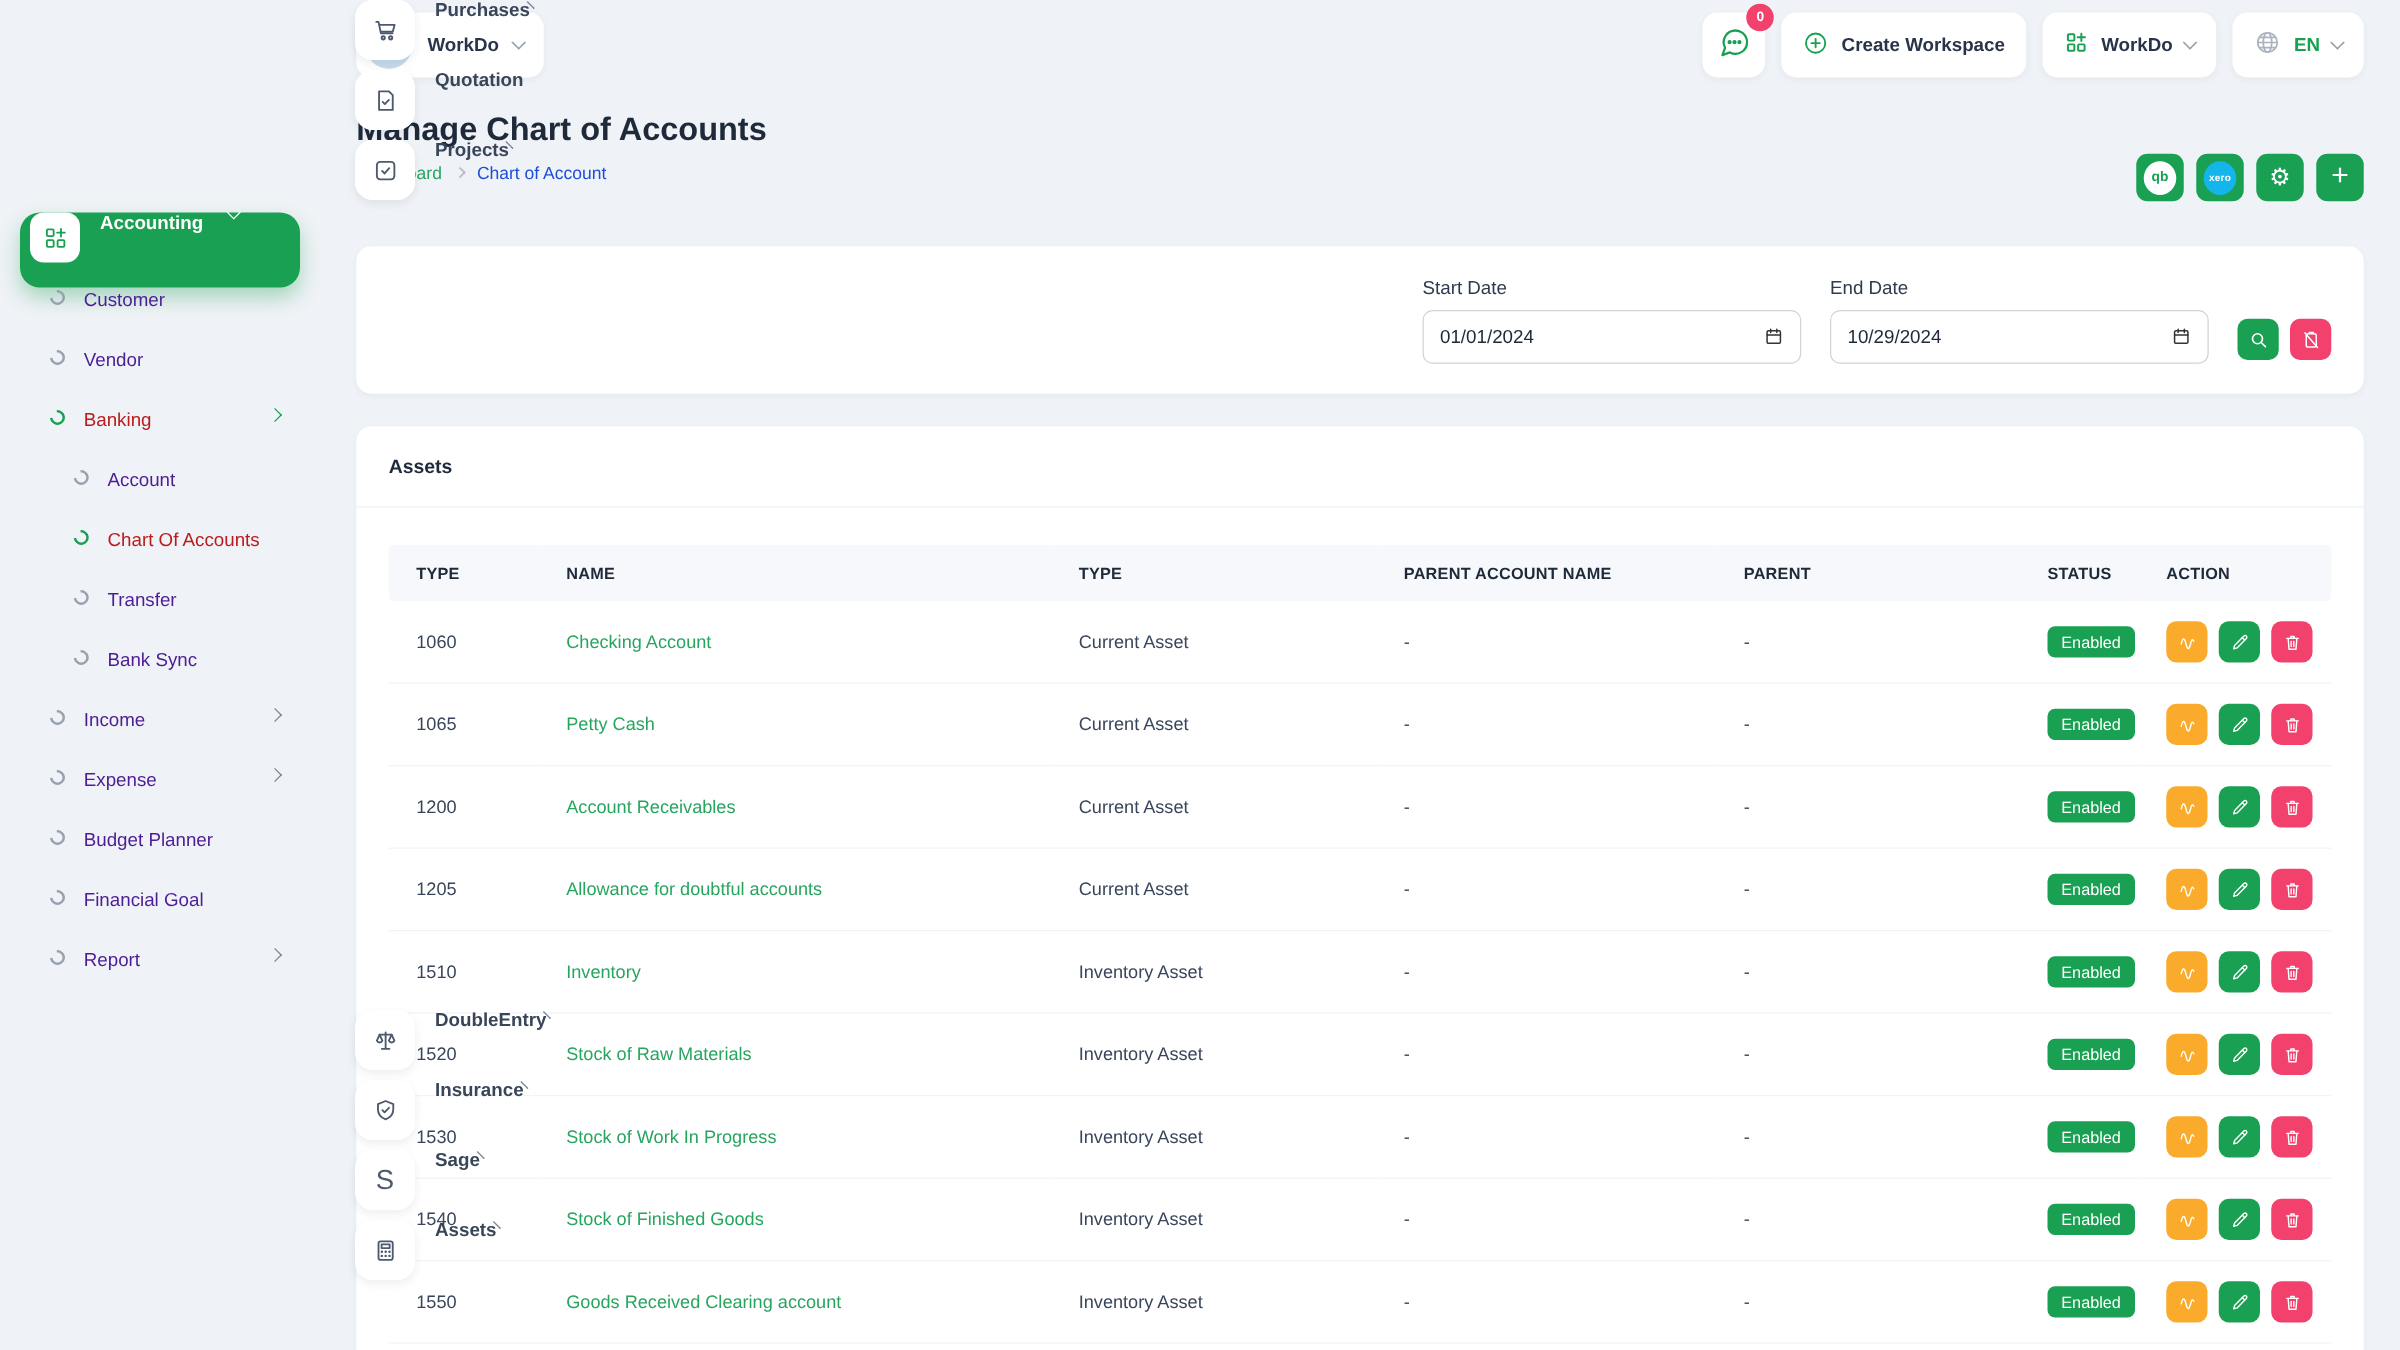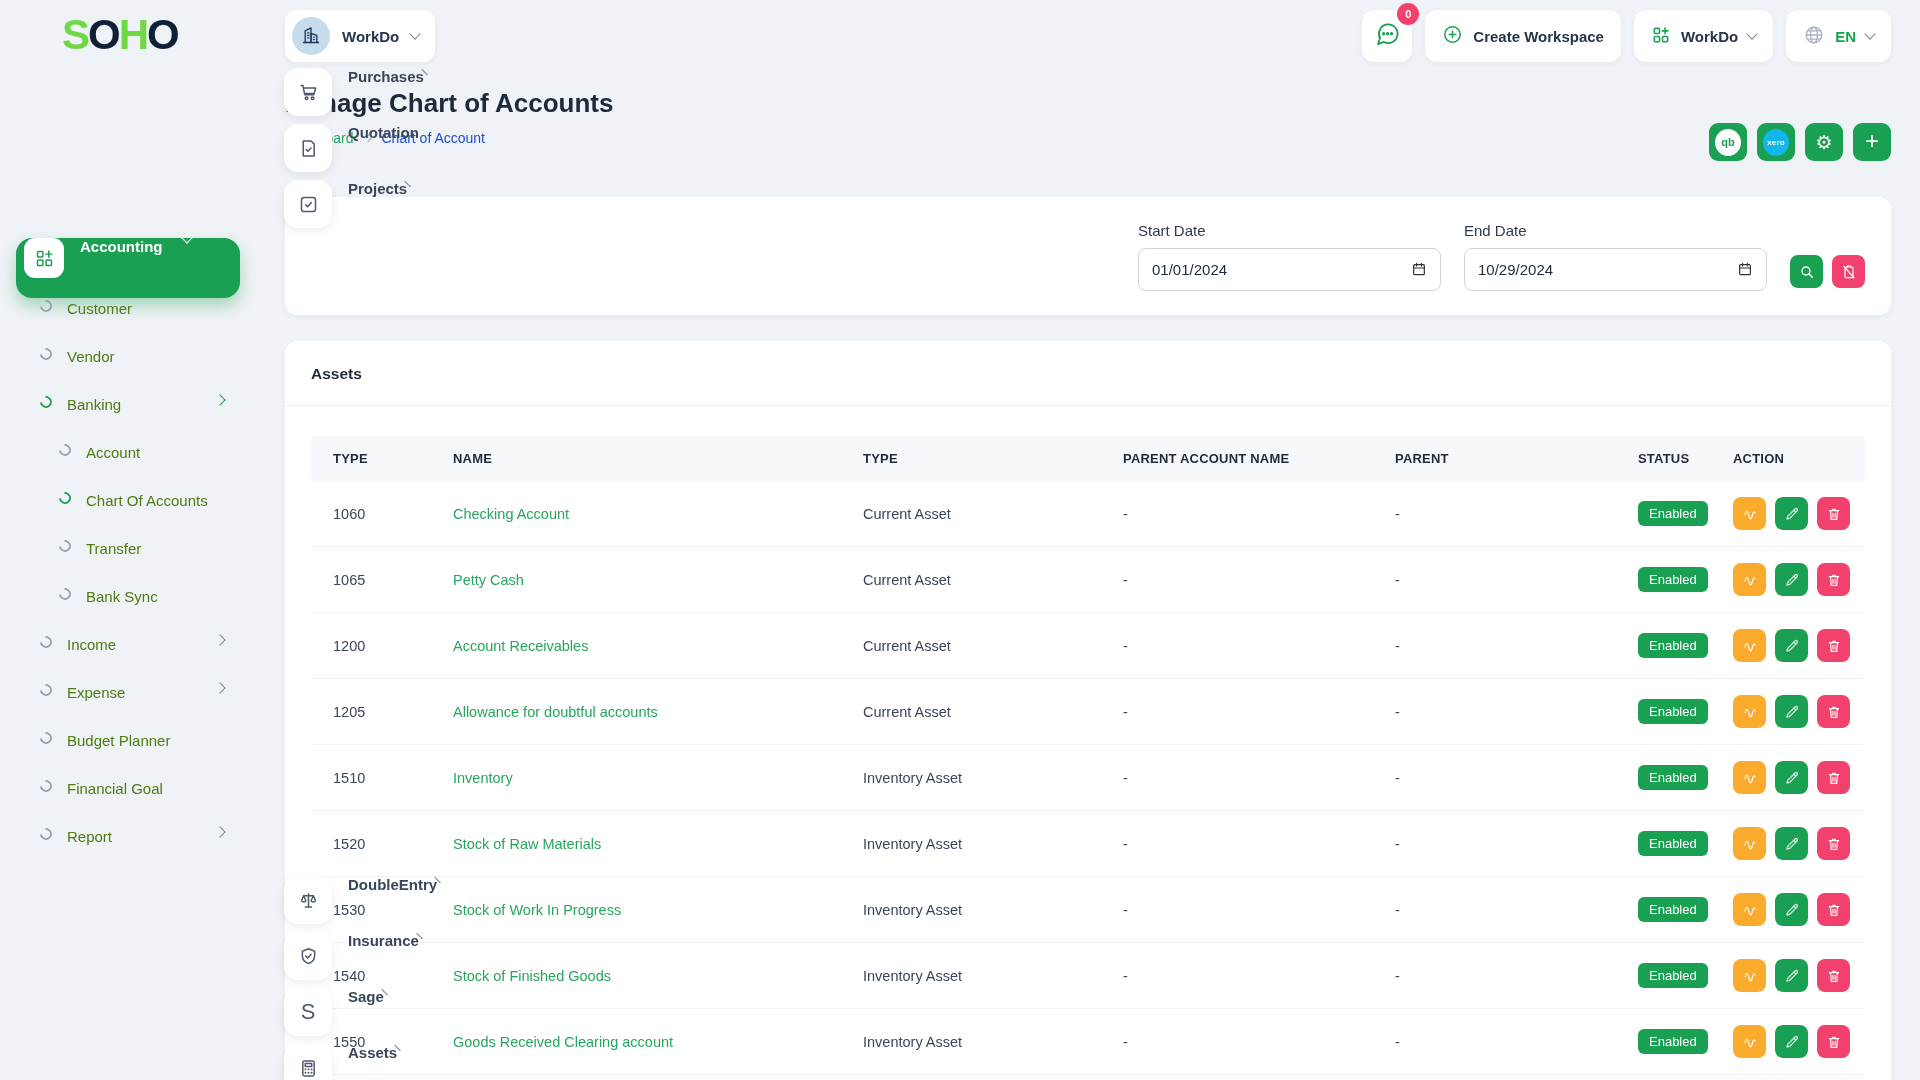--- a/index.html
+++ b/index.html
@@ -20,36 +20,36 @@
   .nav { display:flex; flex-direction:column; }
   .nav-item { display:flex; position:relative; cursor:pointer; }
   .nav-item.main { height:56px; padding-left:24px; }
   .nav-item.sub { height:48px; padding-left:40px; }
   .nav-item.subsub { height:48px; padding-left:59px; }
   .icon-box { width:48px; height:48px; background:#fff; border-radius:14px;
     box-shadow:0 3px 8px rgba(30,40,60,.08); display:flex; align-items:center; justify-content:center;
     color:#4d596d; flex:0 0 48px; font-size:20px; }
   .icon-box svg { width:21px; height:21px; }
   .nav-label { margin-left:16px; font-size:15px; font-weight:600; color:#39465a; }
-  .sub .nav-label, .subsub .nav-label { margin-left:15px; font-weight:400; color:#4d7c0f; }
+  .sub .nav-label, .subsub .nav-label { margin-left:15px; font-weight:400; color:#4c1d95; }
   .bullet { width:12px; height:12px; border-radius:50%; border:2px solid #97a1b1;
     border-left-color:transparent; transform:rotate(40deg); flex:0 0 12px; }
   .bullet.green { border-color:#1aa053; border-left-color:transparent; }
   .chev { display:inline-block; width:8px; height:8px; border-right:1.8px solid #7c8696; border-bottom:1.8px solid #7c8696; }
   .chev.right { transform:rotate(-45deg); }
   .chev.down { transform:rotate(45deg); margin-top:-4px; }
   .chev.green { border-color:#1aa053; }
   .chev.white { border-color:#fff; }
   .nav-item .chev { margin-left:auto; margin-right:36px; }
   .nav-item.active-pill { background:#1aa053; border-radius:16px; margin:2px 20px 2px 16px; height:60px;
     padding-left:8px; box-shadow:0 8px 16px rgba(26,160,83,.35); }
   .nav-item.active-pill .icon-box { width:40px; height:40px; border-radius:11px; flex:0 0 40px; color:#1aa053; box-shadow:none; }
   .nav-item.active-pill .nav-label { color:#fff; font-weight:700; }
   .nav-item.active-pill .chev { margin-right:20px; }
-  .nav-item.active-green .nav-label { color:#4d7c0f; }
+  .nav-item.active-green .nav-label { color:#b91c1c; }
 
   
   .main { margin-left:260px; padding:0 29px 0 25px; }
 
   .topbar { height:72px; display:flex; align-items:center; justify-content:space-between; }
   .ws-pill { height:52px; background:#fff; border:none; border-radius:12px; display:flex; align-items:center;
     gap:12px; padding:0 16px 0 7px; box-shadow:0 2px 6px rgba(30,40,60,.05); }
   .avatar { width:38px; height:38px; border-radius:50%; background:#c6dbec; display:flex; align-items:center;
     justify-content:center; color:#1b3a57; }
   .ws-pill .lbl { font-size:15px; font-weight:600; color:#28344a; }
@@ -103,21 +103,20 @@
   thead th:last-child { border-radius:0 4px 4px 0; }
   tbody td { padding:16px 8px 16px 22px; border-bottom:1px solid #f1f3f5; font-size:14.5px; color:#39455a; }
   .name-link { color:#27a55f; text-decoration:none; }
   .badge { display:inline-block; background:#1aa053; color:#fff; font-size:13px; padding:5px 11px; border-radius:6px; }
   .row-actions { display:flex; gap:9px; }
 </style>
 </head>
 <body>
 
 <aside class="sidebar">
-  <div class="logo" id="logo"><span class="tone-green">S</span><span class="tone-dark">O</span><span class="tone-green">H</span><span class="tone-dark">O</span></div>
   <nav class="nav" id="sidebar-nav">
       <div class="nav-item main">
         <span class="icon-box">
           <svg fill="none" stroke="currentColor" stroke-width="1.7" stroke-linecap="round" stroke-linejoin="round" viewBox="0 0 24 24">
             <path d="M3.5 4h2l2.2 10.5h10.6"></path>
             <path d="M6.6 6.8h13.6l-1.7 6.2H8"></path>
             <circle cx="9.8" cy="18.6" r="1.5"></circle>
             <circle cx="16.6" cy="18.6" r="1.5"></circle>
           </svg>
         </span>

